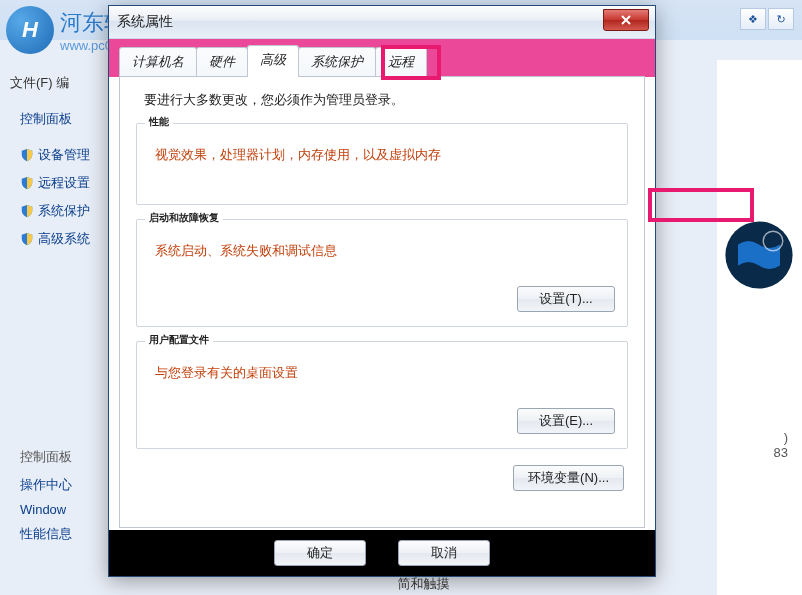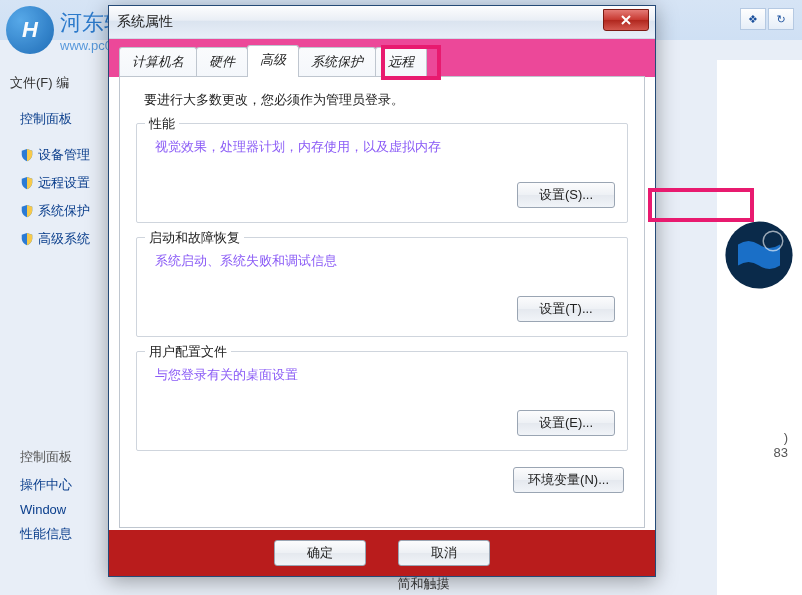--- a/index.html
+++ b/index.html
@@ -38,30 +38,30 @@
 .tab{padding:5px 12px 6px;border:1px solid #bfc6cf;border-bottom:none;background:linear-gradient(#fafbfd,#f4f7fb);margin-right:-1px;border-radius:3px 3px 0 0;font-size:13px;color:#222;cursor:pointer;position:relative;}
 .tab.active{background:#fff;z-index:3;margin-top:-2px;}
 .tab-highlight{position:absolute;border:4px solid #e81a6f;pointer-events:none;z-index:5;}
 .hl-tab{left:272px;top:39px;width:60px;height:35px;}
 .hl-btn{left:539px;top:182px;width:106px;height:34px;}
 
 .tabpage{position:absolute;left:10px;right:10px;top:70px;bottom:48px;border:1px solid #bfc6cf;background:#fff;padding:14px 16px;}
 .intro{margin:0 0 14px 8px;color:#222;font-size:13px;}
 
 .group{border:1px solid #cfd5dd;border-radius:2px;padding:12px 12px 14px;margin-bottom:14px;position:relative;}
-.group-title{position:absolute;top:-9px;left:8px;background:#fff;padding:0 4px;font-size:13px;color:#222;}
-.group-desc{color:#8b5cf6;font-size:13px;margin:2px 0 26px 6px;}
+.group-title{position:absolute;top:-9px;left:8px;background:#fff;padding:0 4px;font-size:10px;color:#222;font-weight:bold;}
+.group-desc{color:#c2410c;font-size:13px;margin:10px 0 26px 6px;}
 .group-btn-row{text-align:right;}
 
 button.win{min-width:98px;height:26px;padding:0 14px;background:linear-gradient(#fcfcfd,#eef1f5 48%,#e5e9ef 52%,#f1f4f8);border:1px solid #9aa5b3;border-radius:3px;font-size:13px;color:#222;cursor:pointer;}
 
 .env-row{text-align:right;margin-top:16px;padding-right:4px;}
 .env-row button{min-width:110px;}
 
-.footer{position:absolute;left:0;right:0;bottom:0;height:46px;display:flex;justify-content:center;align-items:center;gap:32px;background:#b91c1c;border-top:0;}
+.footer{position:absolute;left:0;right:0;bottom:0;height:46px;display:flex;justify-content:center;align-items:center;gap:32px;background:#000000;border-top:0;}
 .footer button{min-width:92px;}
 
 .bottom-hint{position:absolute;bottom:2px;left:0;right:0;text-align:center;font-size:13px;color:#333;padding-left:45px;}
 </style>
 </head>
 <body>
 
 <div class="bg-window"></div>
 <div class="bg-nav-btn">
   <div>❖</div>
@@ -145,23 +145,20 @@
     <div class="tab">系统保护</div>
     <div class="tab">远程</div>
   </div>
 
   <div class="tabpage">
     <div class="intro">要进行大多数更改，您必须作为管理员登录。</div>
 
     <div class="group">
       <div class="group-title">性能</div>
       <div class="group-desc">视觉效果，处理器计划，内存使用，以及虚拟内存</div>
-      <div class="group-btn-row">
-        <button class="win">设置(S)...</button>
-      </div>
     </div>
 
     <div class="group">
       <div class="group-title">启动和故障恢复</div>
       <div class="group-desc">系统启动、系统失败和调试信息</div>
       <div class="group-btn-row">
         <button class="win">设置(T)...</button>
       </div>
     </div>
 

